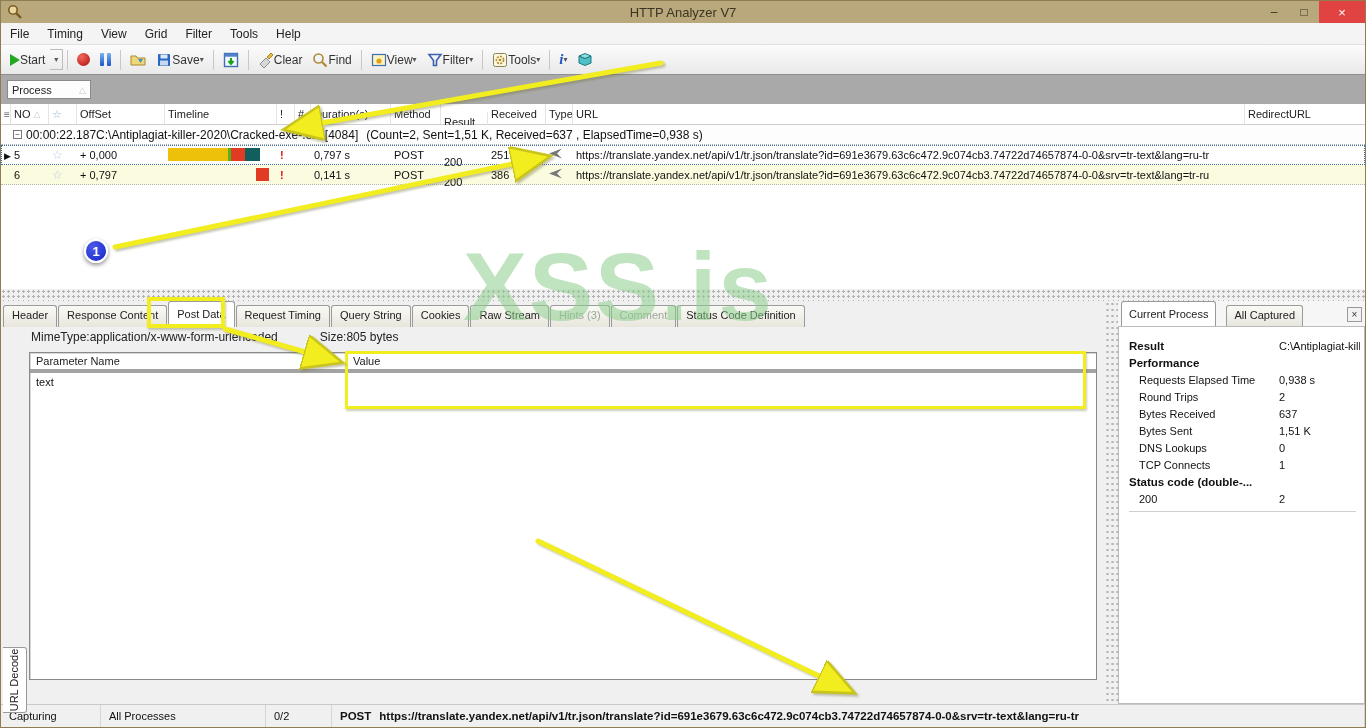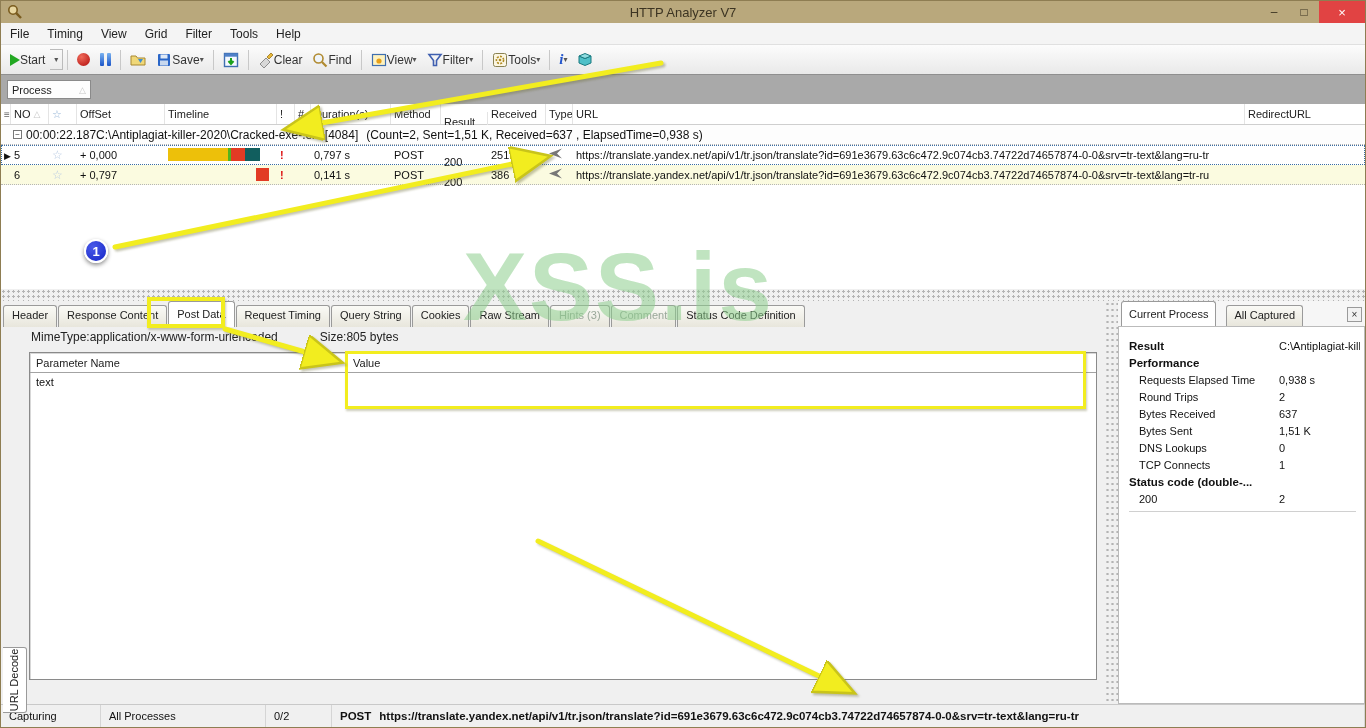--- a/index.html
+++ b/index.html
@@ -80,21 +80,21 @@
   .dtabs { position:absolute; left:2px; top:0; right:0; height:26px; display:flex; align-items:flex-end; }
   .dtab { border:1px solid #9a9a9a; border-bottom:none; background:linear-gradient(#fafaf6,#e8e6dc);
     font-size:11px; color:#222; padding:3px 8px 4px; margin-right:1px;
     border-radius:3px 3px 0 0; height:22px; white-space:nowrap; }
   .dtab.active { background:#fff; height:26px; padding-top:6px; position:relative; z-index:3; }
   .dtab.disabled { color:#9aa89a; }
   .mimeline { position:absolute; left:30px; top:29px; font-size:12px; color:#222; }
   .mimeline span { margin-right:42px; }
   .pd-box { position:absolute; left:28px; top:51px; right:8px; bottom:7px; background:#fff;
     border:1px solid #8a8a8a; box-shadow:inset 1px 1px 0 #d7d7d7; }
-  .pd-hdr { display:flex; height:20px; border-bottom:1px solid #a3a3a3; font-size:11px; color:#222; align-items:center; }
+  .pd-hdr { display:flex; height:20px; border-bottom:4px solid #a3a3a3; font-size:11px; color:#222; align-items:center; }
   .pd-hdr .pdc-name { width:317px; border-right:1px solid #dcdcdc; height:100%; display:flex; align-items:center; padding:0 6px; }
   .pd-hdr .pdc-val { flex:1; padding:0 6px; }
   .pd-row { display:flex; font-size:11px; color:#111; }
   .pd-row .pdc-name { width:317px; padding:3px 6px; }
   .pd-row .pdc-val { flex:1; padding:3px 6px; line-height:1.45; }
   
   .siderail { position:absolute; left:0; top:300px; width:26px; bottom:23px; background:#f0f0f0; }
   .vtab { position:absolute; left:2px; width:22px; border:1px solid #9a9a9a; border-left:none;
     background:linear-gradient(90deg,#e8e6dc,#f6f5ef); border-radius:0 3px 3px 0;
     display:flex; align-items:center; justify-content:center; }

